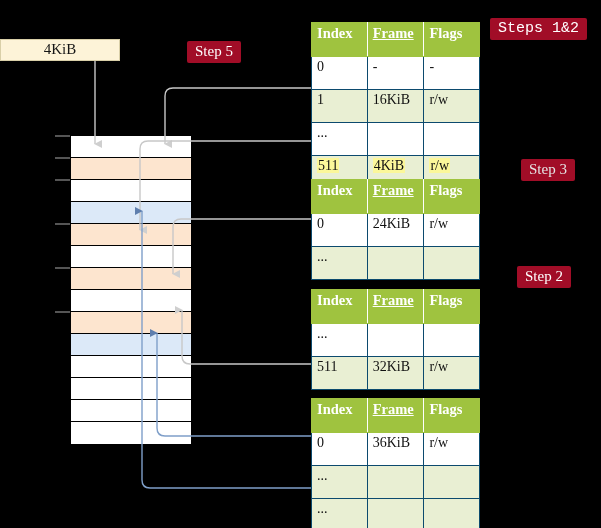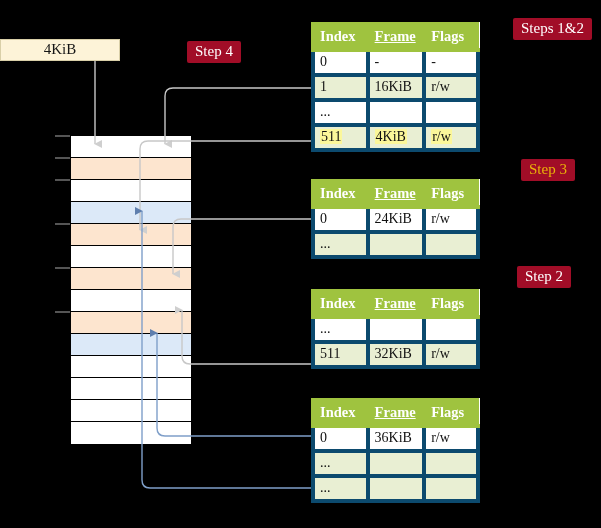--- a/index.html
+++ b/index.html
@@ -84,22 +84,22 @@
   
   .ptable {
     position: absolute;
     width: 169px;
     border-collapse: collapse;
     background: #ffffff;
     font-size: 14px;
     box-shadow: 1px 1px 0 rgba(0,0,0,0.35);
   }
   .ptable td, .ptable th {
-    border: 4px solid #0c4a6e;
-    padding: 2px 5px 3px 5px;
+    border: 1px solid #0c4a6e;
+    padding: 2px 5px 14px 5px;
     height: 19px;
     box-sizing: border-box;
     text-align: left;
     font-weight: normal;
     color: #101010;
     white-space: nowrap;
     overflow: hidden;
   }
   .ptable th {
     background: #9fc33f;
@@ -188,23 +188,23 @@
 
     <g fill="none" stroke="#7f9fc9" stroke-width="1.4">
 
       <path d="M 311,436 L 165,436 Q 157,436 157,428 L 157,333" marker-end="url(#ahBlue)"></path>
 
       <path d="M 311,488 L 150,488 Q 142,488 142,480 L 142,211" marker-end="url(#ahBlue)"></path>
     </g>
   </svg>
 
   <div id="badges">
-      <div class="badge" style="left: 513px; top: 18px; background: rgb(161, 13, 39); color: rgb(255, 255, 255);">Steps 1&amp;2</div>
-      <div class="badge" style="left: 187px; top: 41px; background: rgb(161, 13, 39); color: rgb(255, 255, 255);">Step 4</div>
-      <div class="badge" style="left: 521px; top: 159px; background: rgb(161, 13, 39); color: #eab308;">Step 3</div>
+      <div class="badge" style="left: 490px; top: 18px; background: rgb(161, 13, 39); color: rgb(255, 255, 255); font-family: Liberation Mono, monospace;">Steps 1&amp;2</div>
+      <div class="badge" style="left: 187px; top: 41px; background: rgb(161, 13, 39); color: rgb(255, 255, 255);">Step 5</div>
+      <div class="badge" style="left: 521px; top: 159px; background: rgb(161, 13, 39); color: #e5e5e5;">Step 3</div>
       <div class="badge" style="left: 517px; top: 266px; background: rgb(161, 13, 39); color: rgb(255, 255, 255);">Step 2</div>
     </div>
 
   <div id="tables">
       <table class="ptable" style="left: 311px; top: 22px;">
         <thead>
           <tr>
             <th class="c-index">Index</th>
             <th class="c-frame">Frame</th>
             <th class="c-flags">Flags</th>

